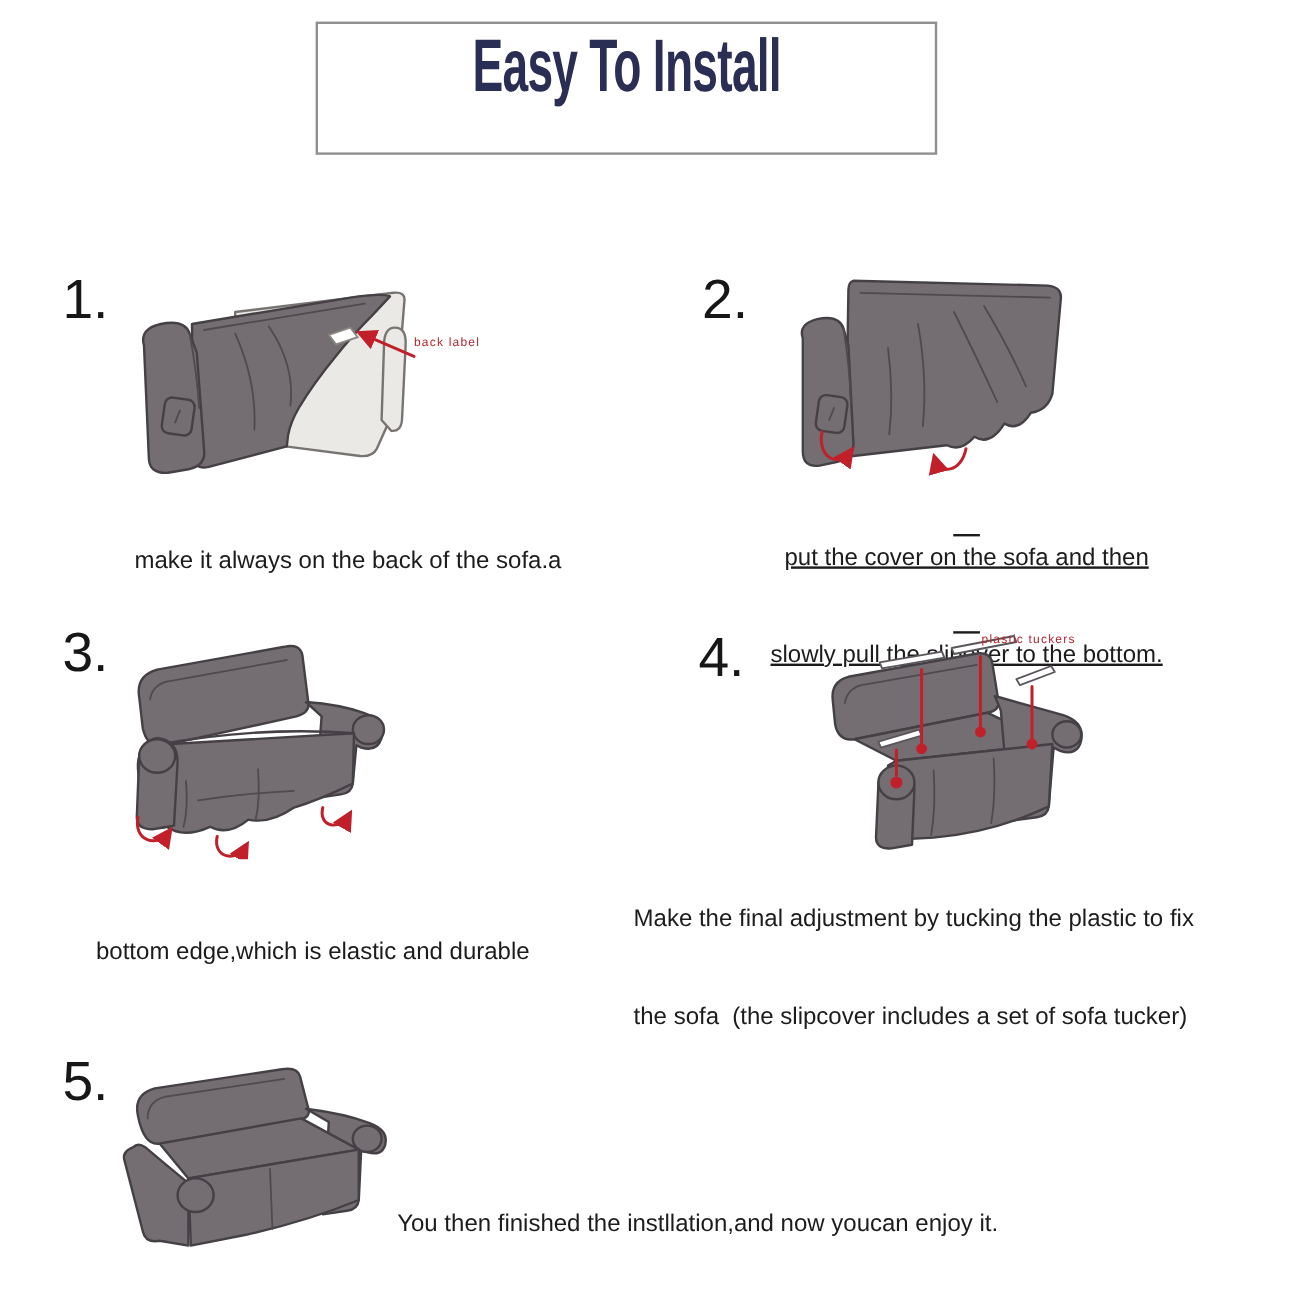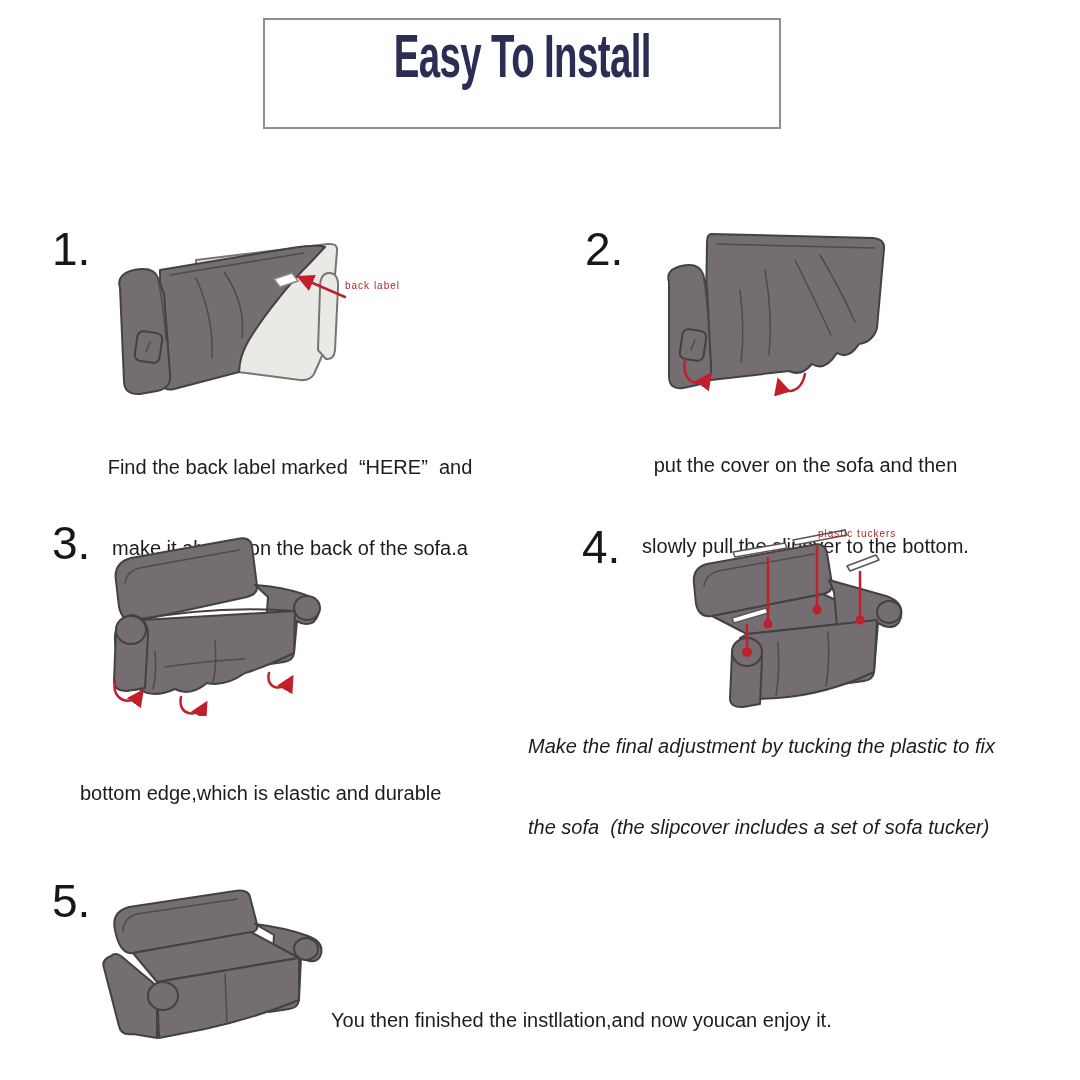--- a/index.html
+++ b/index.html
@@ -70,21 +70,20 @@
 
     <path class="body" d="M22,46 Q18,32 36,28 Q56,24 60,36 L66,52 L72,132 Q74,146 59,149 L42,152 Q26,153 26,139 Z"></path>
     <path class="fold" d="M60,36 Q66,68 68,98"></path>
     <rect x="38" y="90" width="25" height="30" rx="6" transform="rotate(8 50 105)" class="body"></rect>
     <path class="fold" d="M48,110 L52,100"></path>
   </svg>
 
   <span class="annotation" style="left:345px;top:280px;">back label</span>
 
   <div class="caption center" style="left:85px;top:400px;width:410px;">
-    <div>Find the back label marked  “HERE”  and</div>
     <div>make it always on the back of the sofa.a</div>
   </div>
 
   <span class="step-num" style="left:585px;top:226px;">2.</span>
 
   <svg class="illus" style="left:645px;top:230px;" width="270" height="175" viewBox="0 0 270 175">
     <defs>
       <marker id="ah2" markerWidth="7" markerHeight="7" refX="5" refY="3.5" orient="auto">
         <path d="M0,0 L7,3.5 L0,7 Z" fill="#c1202b"></path>
       </marker>
@@ -99,21 +98,21 @@
 
     <path class="body" d="M24,52 Q20,40 36,36 Q54,32 58,44 L62,58 L66,136 Q68,152 52,155 L38,158 Q24,160 24,146 Z"></path>
     <path class="fold" d="M58,44 Q63,75 64,105"></path>
     <rect x="36" y="100" width="24" height="30" rx="6" transform="rotate(8 48 115)" class="body"></rect>
     <path class="fold" d="M46,120 L50,110"></path>
 
     <path class="red" d="M40,130 C36,152 54,160 64,146" marker-end="url(#ah2)"></path>
     <path class="red" d="M160,144 C156,164 138,166 134,152" marker-end="url(#ah2)"></path>
   </svg>
 
-  <div class="caption center" style="left:598px;top:398px;width:415px;">
+  <div class="caption center" style="left:598px;top:398px;width:415px;text-decoration:underline;">
     <div>put the cover on the sofa and then</div>
     <div>slowly pull the slipover to the bottom.</div>
   </div>
 
   <span class="step-num" style="left:52px;top:520px;">3.</span>
 
   <svg class="illus" style="left:95px;top:531px;" width="250" height="185" viewBox="0 0 250 185">
     <defs>
       <marker id="ah3" markerWidth="7" markerHeight="7" refX="5" refY="3.5" orient="auto">
         <path d="M0,0 L7,3.5 L0,7 Z" fill="#c1202b"></path>
@@ -173,21 +172,21 @@
     <path class="red" d="M189,25 L189,84"></path>
     <circle class="reddot" cx="189" cy="88" r="4.5"></circle>
     <path class="red" d="M232,50 L232,94"></path>
     <circle class="reddot" cx="232" cy="98" r="4.5"></circle>
     <path class="red" d="M119,103 L119,124"></path>
     <circle class="reddot" cx="119" cy="130" r="5"></circle>
   </svg>
 
   <span class="annotation" style="left:818px;top:528px;">plastic tuckers</span>
 
-  <div class="caption" style="left:528px;top:679px;width:520px;font-style:italic;">
+  <div class="caption" style="left:528px;top:699px;width:520px;">
     <div>Make the final adjustment by tucking the plastic to fix</div>
     <div>the sofa  (the slipcover includes a set of sofa tucker)</div>
   </div>
 
   <span class="step-num" style="left:52px;top:878px;">5.</span>
 
   <svg class="illus" style="left:95px;top:886px;" width="250" height="170" viewBox="0 0 250 170">
 
     <path class="body" d="M20,44 Q16,26 34,21 L140,5 Q153,3 155,11 L162,38 Q164,45 155,47 L38,67 Q25,69 20,44 Z"></path>
     <path class="fold" d="M28,46 Q28,32 42,28 L142,13"></path>

